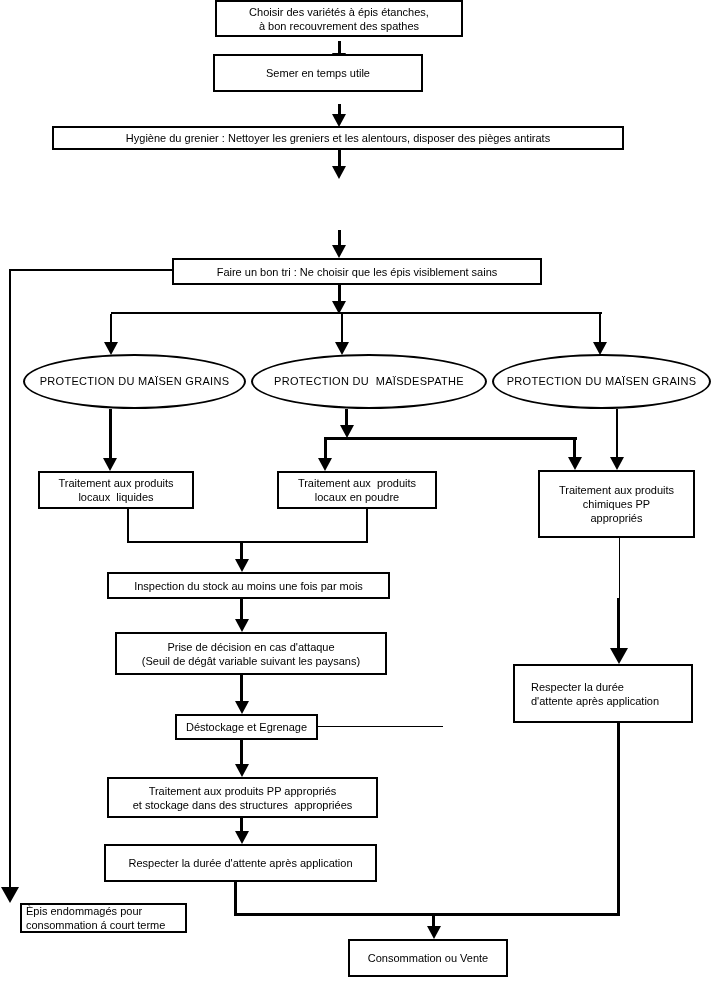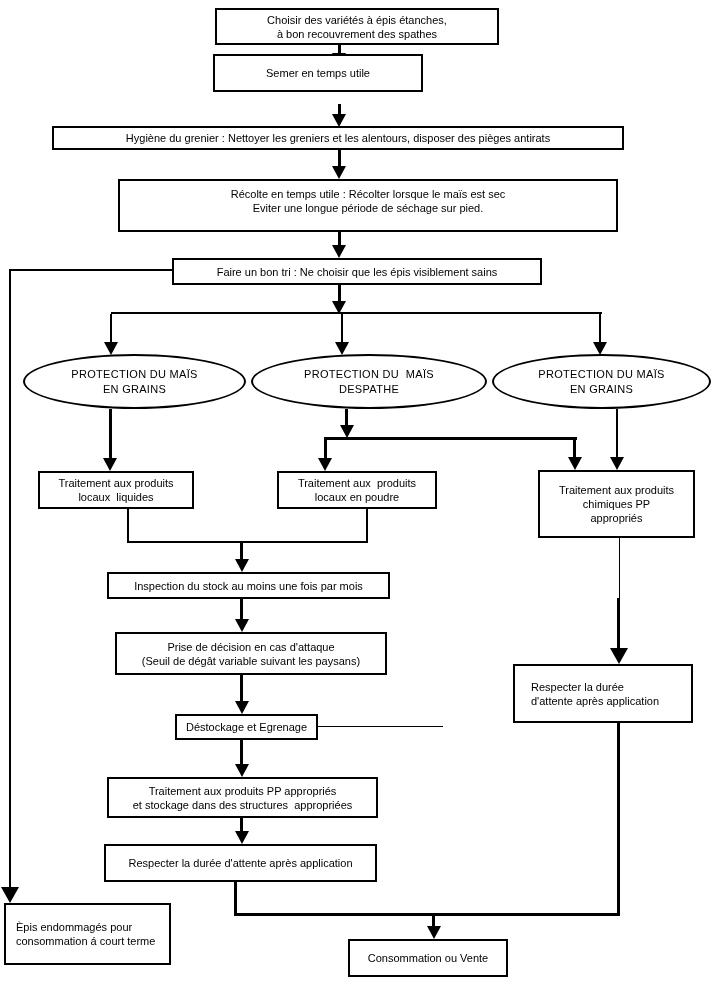--- a/index.html
+++ b/index.html
@@ -27,21 +27,21 @@
   }
   .box.top-pad { justify-content: flex-start; padding-top: 6px; }
   .box.left-align { align-items: flex-start; text-align: right; }
   .ellipse {
     position: absolute;
     box-sizing: border-box;
     border: 2px solid #000;
     border-radius: 50%;
     background: #fff;
     display: flex;
-    flex-direction: column;
+    flex-direction: row;
     align-items: center;
     justify-content: center;
     text-align: center;
     font-size: 11px;
     line-height: 15px;
     letter-spacing: 0.3px;
   }
   .ln { white-space: pre; }
   .vline, .hline { position: absolute; background: #000; }
   .ah {
@@ -130,37 +130,33 @@
   <div class="vline" style="left:619px;top:538px;width:1px;height:60px"></div>
   <div class="vline" style="left:617px;top:598px;width:3px;height:50px"></div>
   <div class="ah big" style="left:610px;top:648px"></div>
 
   <div class="vline" style="left:617px;top:723px;width:3px;height:193px"></div>
   <div class="vline" style="left:234px;top:882px;width:3px;height:34px"></div>
   <div class="hline" style="left:234px;top:913px;width:386px;height:3px"></div>
   <div class="vline" style="left:432px;top:916px;width:3px;height:10px"></div>
   <div class="ah" style="left:427px;top:926px"></div>
 
-  <div class="box" style="left:215px;top:8px;width:284px;height:37px">
+  <div class="box" style="left:215px;top:0;width:248px;height:37px">
     <div class="ln">Choisir des variétés à épis étanches,</div>
     <div class="ln">à bon recouvrement des spathes</div>
   </div>
 
   <div class="box" style="left:213px;top:54px;width:210px;height:38px">
     <div class="ln">Semer en temps utile</div>
   </div>
 
   <div class="box" style="left:52px;top:126px;width:572px;height:24px">
     <div class="ln">Hygiène du grenier : Nettoyer les greniers et les alentours, disposer des pièges antirats</div>
   </div>
 
-  <div class="box top-pad" style="left:118px;top:179px;width:500px;height:53px">
-    <div class="ln">Récolte en temps utile : Récolter lorsque le maïs est sec</div>
-    <div class="ln">Eviter une longue période de séchage sur pied.</div>
-  </div>
 
   <div class="box" style="left:172px;top:258px;width:370px;height:27px">
     <div class="ln">Faire un bon tri : Ne choisir que les épis visiblement sains</div>
   </div>
 
   <div class="ellipse" style="left:23px;top:354px;width:223px;height:55px">
     <div class="ln">PROTECTION DU MAÏS</div>
     <div class="ln">EN GRAINS</div>
   </div>
 
@@ -210,21 +206,21 @@
 
   <div class="box" style="left:104px;top:844px;width:273px;height:38px">
     <div class="ln">Respecter la durée d'attente après application</div>
   </div>
 
   <div class="box left-align" style="left:513px;top:664px;width:180px;height:59px;padding-left:16px">
     <div class="ln">Respecter la durée</div>
     <div class="ln">d'attente après application</div>
   </div>
 
-  <div class="box left-align" style="left:4px;top:903px;width:167px;height:62px;padding-left:10px">
+  <div class="box left-align" style="left:20px;top:903px;width:167px;height:30px;padding-left:4px">
     <div class="ln">Èpis endommagés pour</div>
     <div class="ln">consommation á court terme</div>
   </div>
 
   <div class="box" style="left:348px;top:939px;width:160px;height:38px">
     <div class="ln">Consommation ou Vente</div>
   </div>
 
 </div>
 

